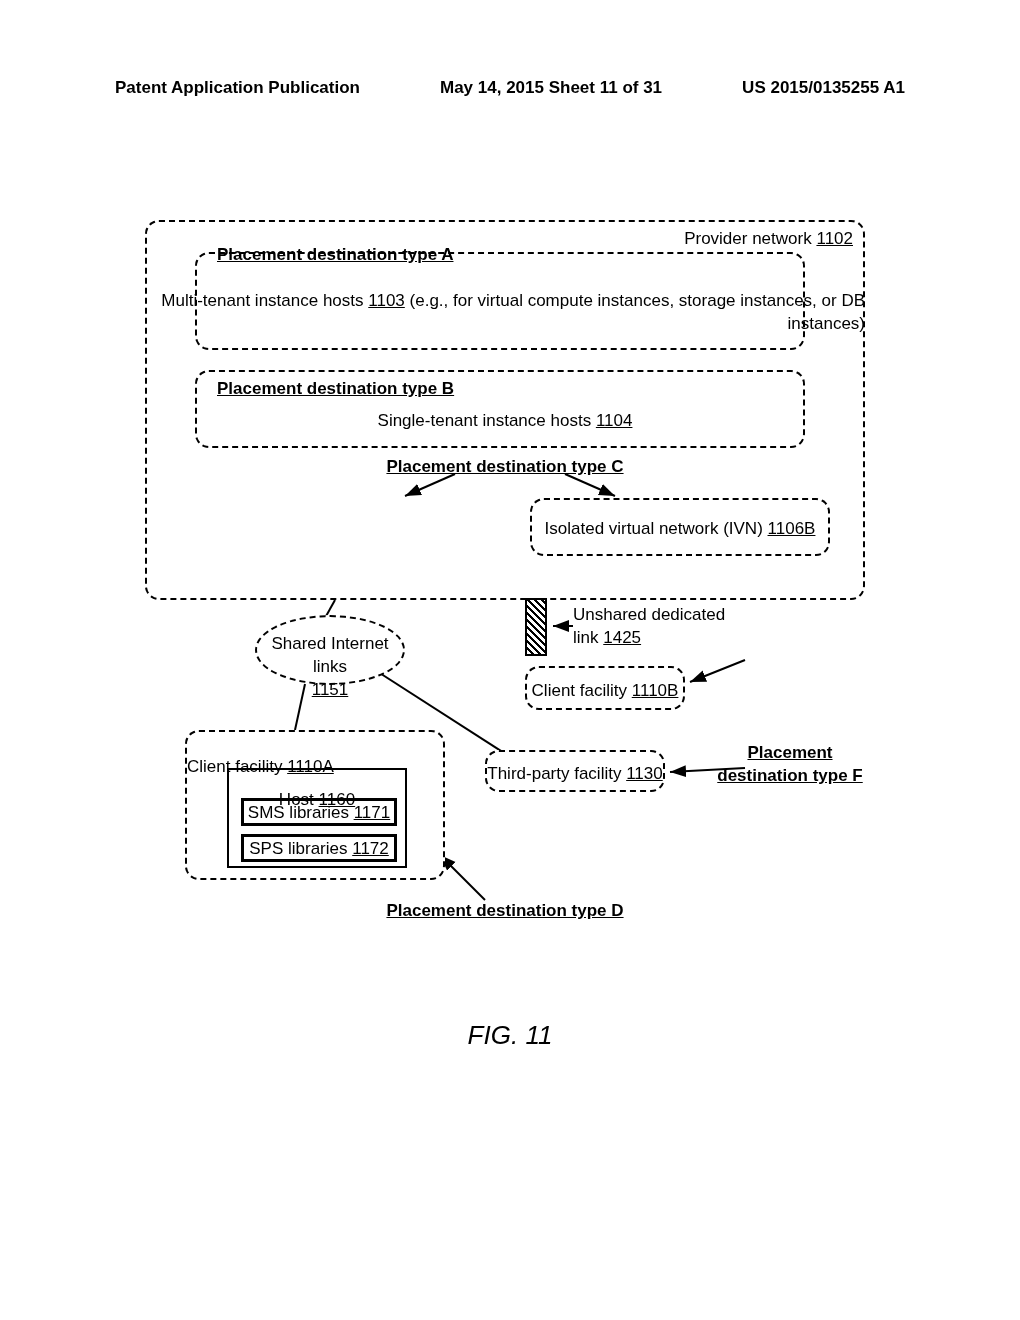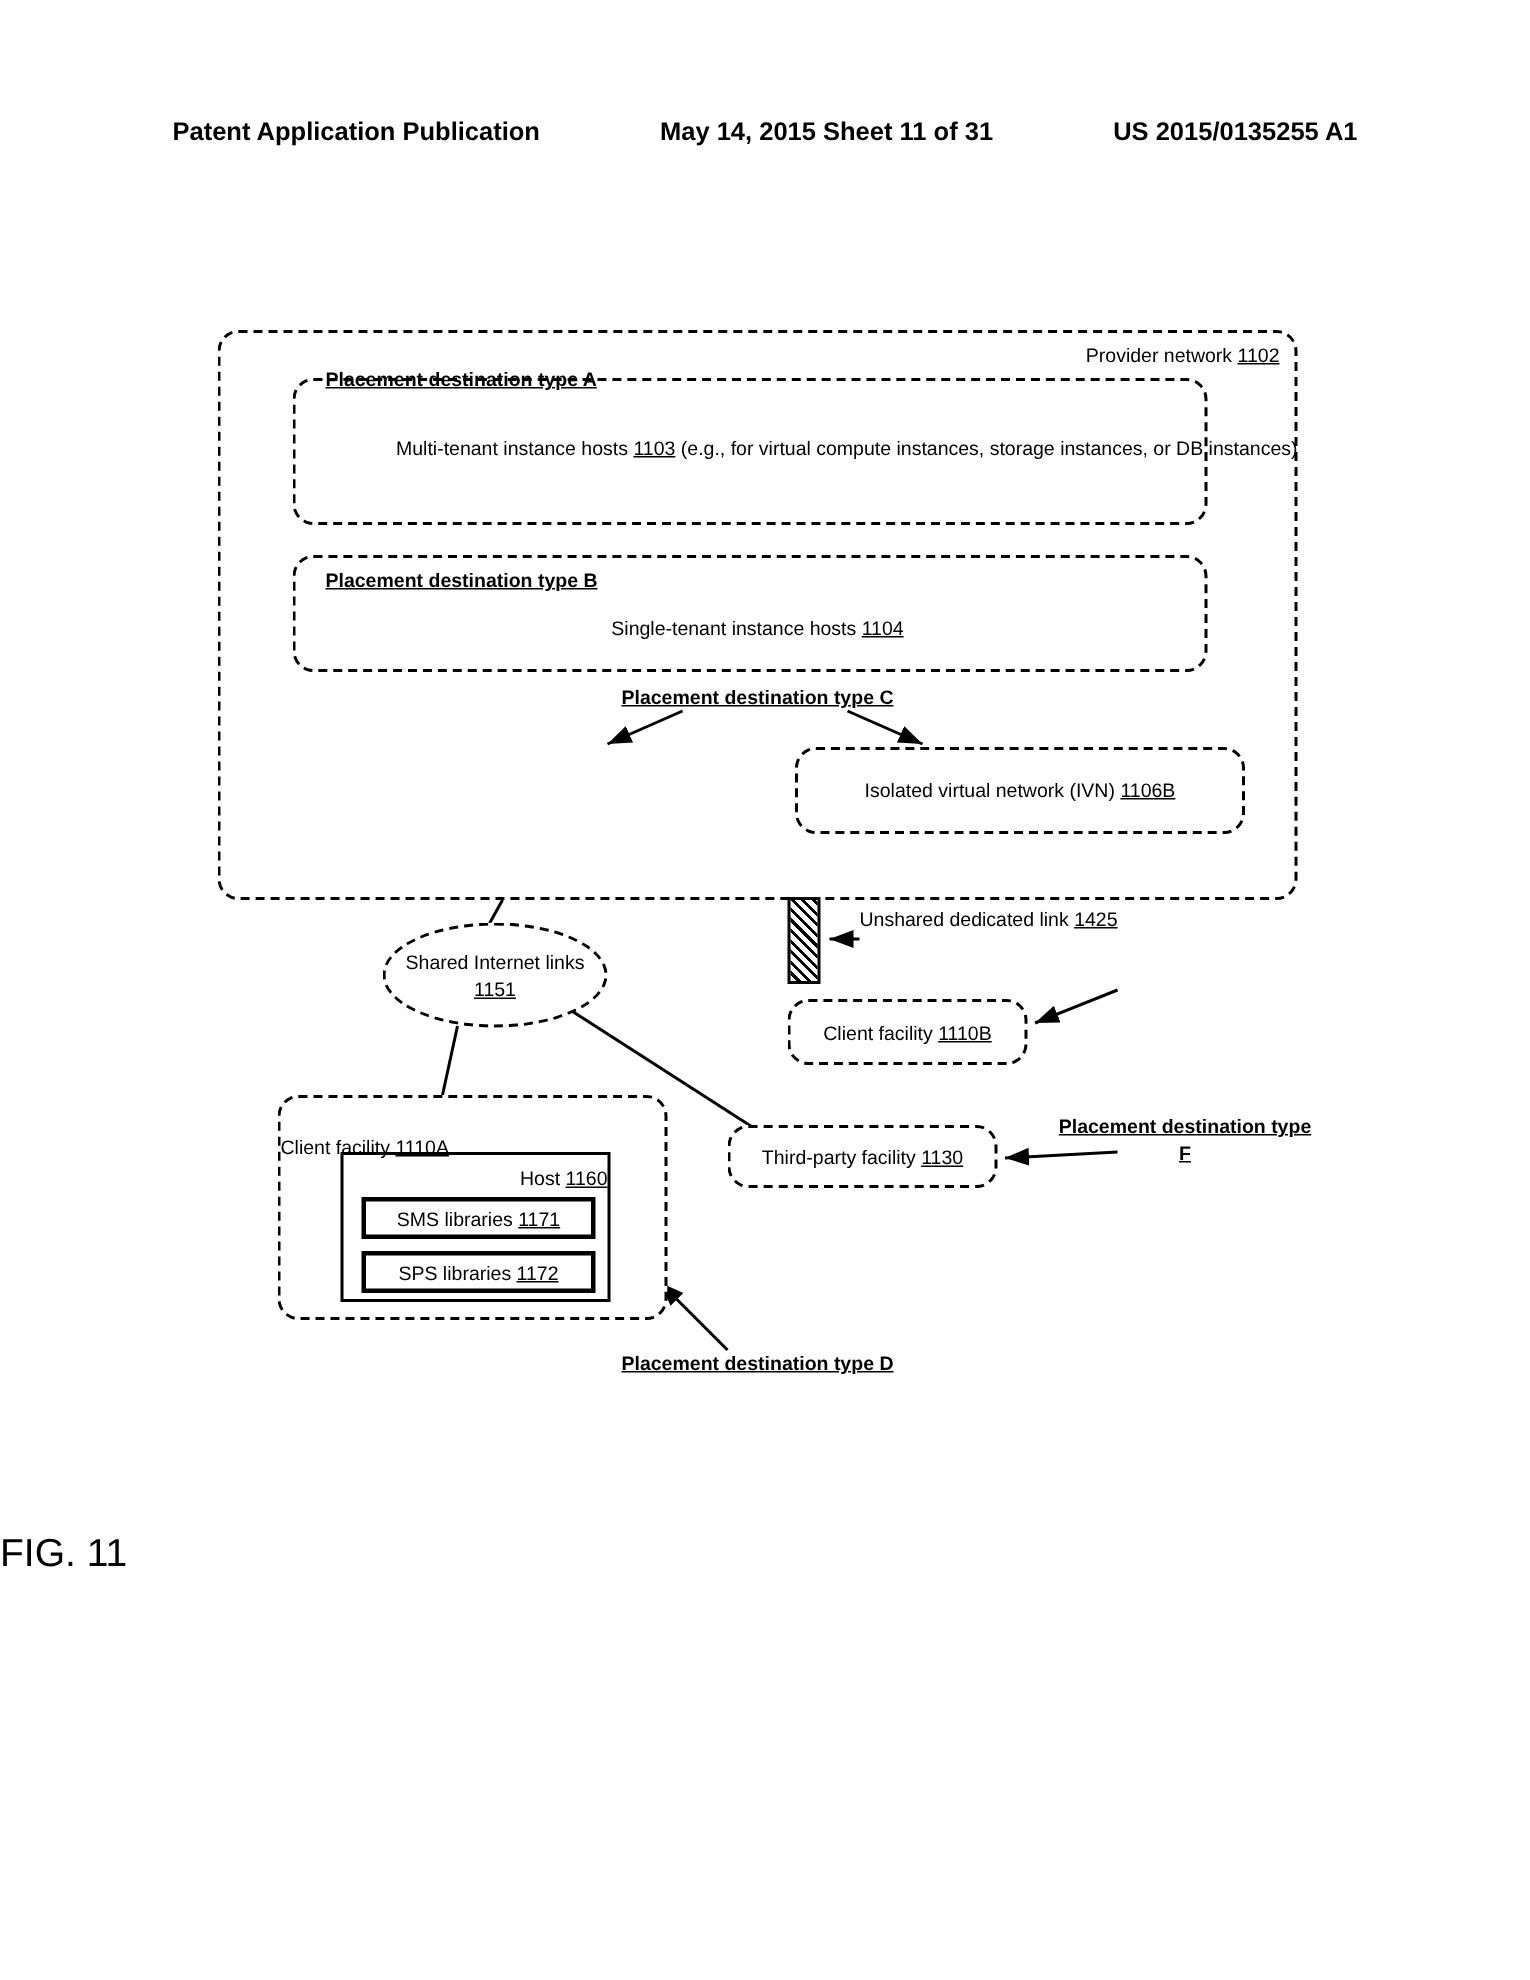--- a/index.html
+++ b/index.html
@@ -20,21 +20,21 @@
     justify-content: space-between;
     font-size: 17px;
     font-weight: bold;
   }
   .diagram {
     position: absolute;
     top: 220px;
     left: 145px;
     width: 720px;
     height: 700px;
-    font-size: 13px;
+    font-size: 17px;
   }
   .dashed {
     border: 2.5px dashed #000;
     border-radius: 14px;
     position: absolute;
     background: #fff;
   }
   .label {
     position: absolute;
     text-align: center;
@@ -86,32 +86,33 @@
   .thirdp { left: 340px; top: 530px; width: 180px; height: 42px; }
   .thirdp .label { left:0; right:0; top: 11px; }
   .placF { left: 560px; top: 522px; width: 170px; text-align:center; }
   
   .clientA { left: 40px; top: 510px; width: 260px; height: 150px; }
   .clientA-title { left:0; right:0; top: 24px; text-align:left; }
   .hostbox {
     position:absolute; left: 40px; top: 36px; width: 180px; height: 100px;
     border: 2.5px solid #000;
   }
-  .host-title { position:absolute; left:0; right:0; top:8px; text-align:right; }
+  .host-title { position:absolute; left:0; right:0; top:20px; text-align:center; }
   .lib {
     position:absolute; border: 3px solid #000; left: 12px; width: 156px; height: 28px;
     text-align:center; line-height: 24px;
   }
   .lib1 { top: 28px; }
   .lib2 { top: 64px; }
   .placD { left: 230px; top: 680px; width: 260px; text-align:center; }
   .figcap {
     position: absolute;
     top: 1020px; left: 0; right: 0;
-    text-align: left;
+    text-align: center;
+    font-style: italic;
     font-size: 26px;
   }
 </style>
 </head>
 <body>
 
 <div class="header">
   <span>Patent Application Publication</span>
   <span>May 14, 2015   Sheet 11 of 31</span>
   <span>US 2015/0135255 A1</span>

